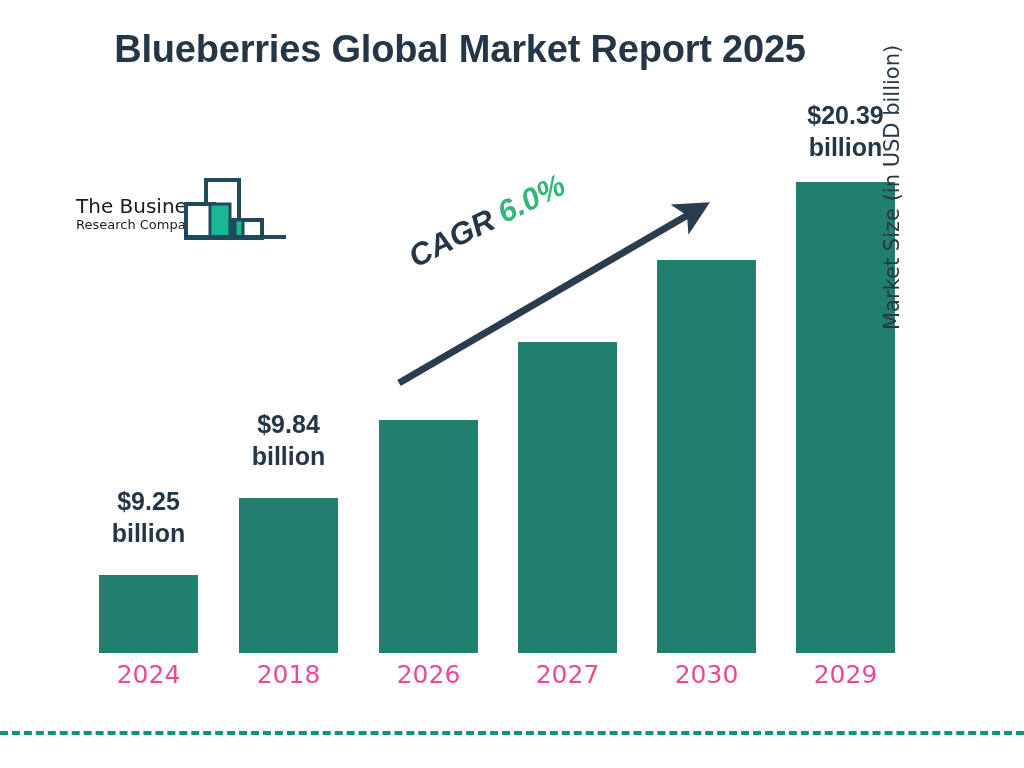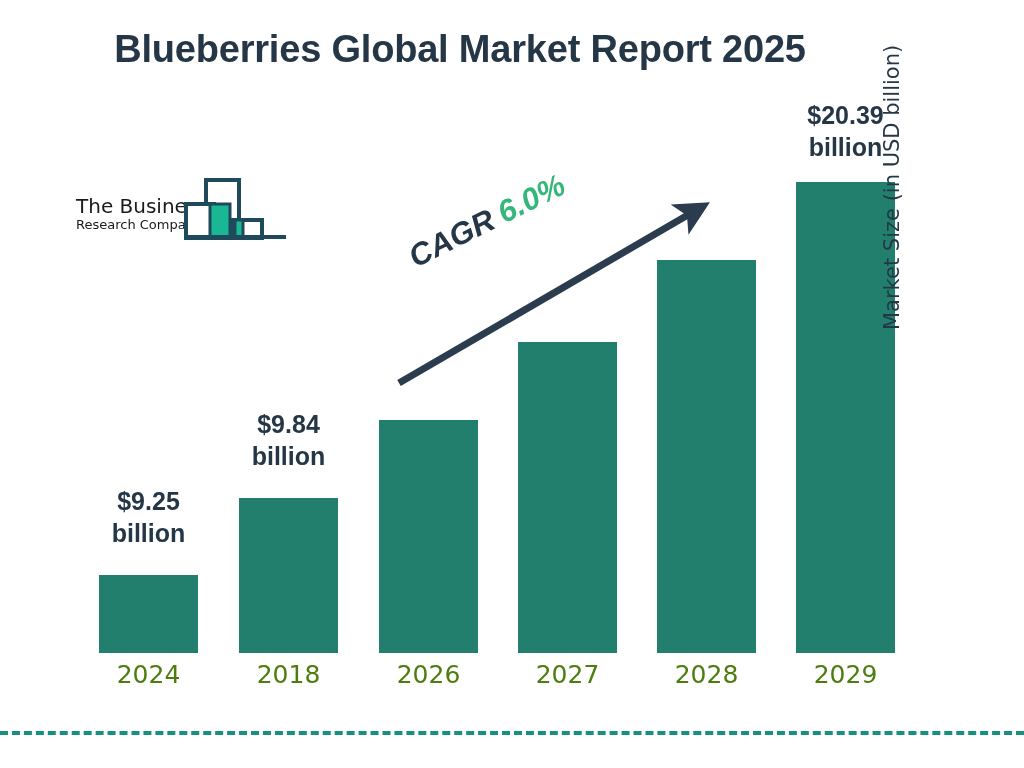--- a/index.html
+++ b/index.html
@@ -90,21 +90,21 @@
     font-weight: bold;
     color: #253746;
     line-height: 1.26;
     white-space: nowrap;
   }
   .x-tick {
     position: absolute;
     top: 660px;
     text-align: center;
     font-size: 25px;
-    color: #4d7c0f;
+    color: #ec4899;
     font-family: "DejaVu Sans", sans-serif;
   }
 
   
   #cagr-annotation {
     position: absolute;
     left: 403px;
     top: 243px;
     transform: rotate(-26.5deg);
     transform-origin: left top;
@@ -180,21 +180,21 @@
       <div class="x-tick" style="left: 239px; width: 99px;">2018</div>
       <div class="bar-label" style="left: 218px; top: 409px; width: 141px; color: rgb(37, 55, 70);">
         <div>$9.84</div>
         <div>billion</div>
       </div>
       <div class="bar" style="left: 379px; width: 99px; top: 420px; height: 233px; background: rgb(34, 127, 110);"></div>
       <div class="x-tick" style="left: 379px; width: 99px;">2026</div>
       <div class="bar" style="left: 518px; width: 99px; top: 342px; height: 311px; background: rgb(34, 127, 110);"></div>
       <div class="x-tick" style="left: 518px; width: 99px;">2027</div>
       <div class="bar" style="left: 657px; width: 99px; top: 260px; height: 393px; background: rgb(34, 127, 110);"></div>
-      <div class="x-tick" style="left: 657px; width: 99px;">2028</div>
+      <div class="x-tick" style="left: 657px; width: 99px;">2030</div>
       <div class="bar" style="left: 796px; width: 99px; top: 182px; height: 471px; background: rgb(34, 127, 110);"></div>
       <div class="x-tick" style="left: 796px; width: 99px;">2029</div>
       <div class="bar-label" style="left: 775px; top: 100px; width: 141px; color: rgb(37, 55, 70);">
         <div>$20.39</div>
         <div>billion</div>
       </div>
     </div>
 
   <svg id="cagr-arrow-svg" style="position:absolute;left:0;top:0;width:1024px;height:768px;pointer-events:none;">
     <defs>

